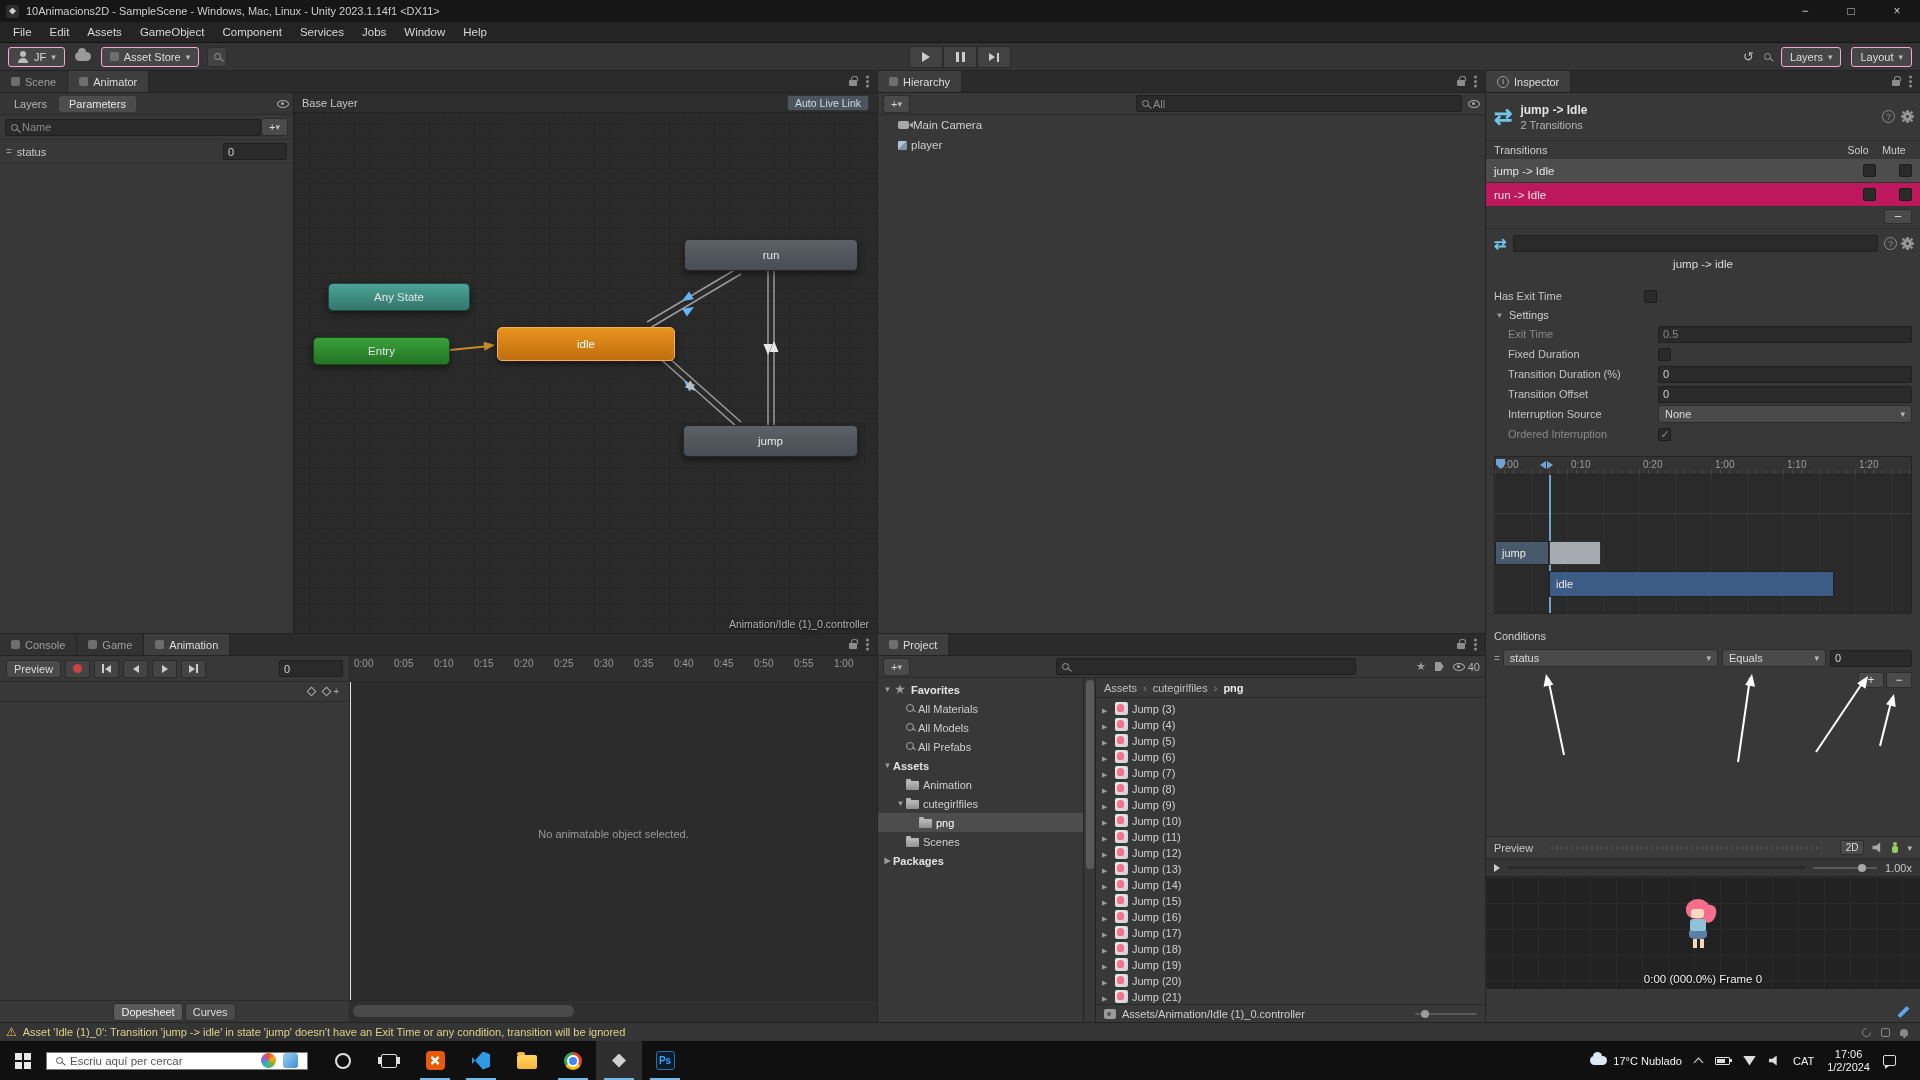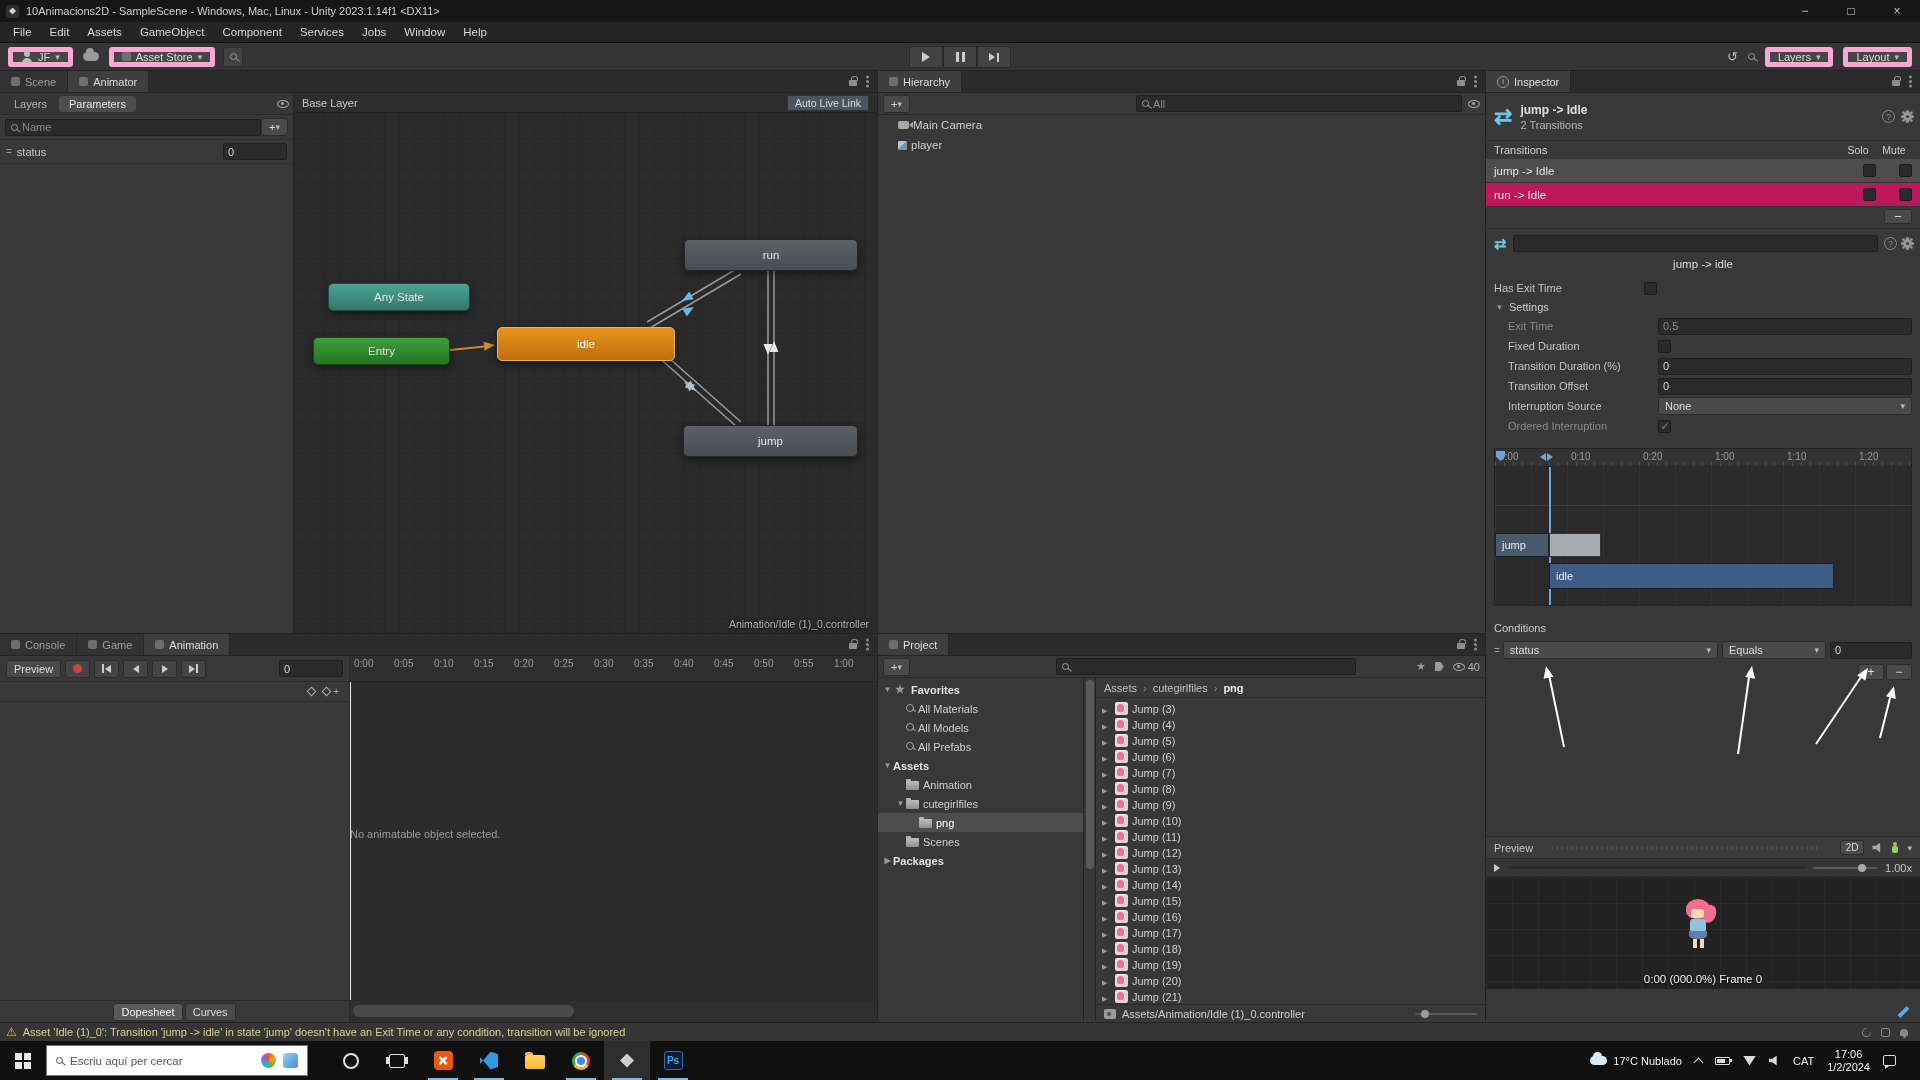--- a/index.html
+++ b/index.html
@@ -7,21 +7,21 @@
 .screen{position:relative;width:1920px;height:1080px;font-family:"Liberation Sans",sans-serif;font-size:11px;color:#c8c8c8;background:#383838;overflow:hidden}
 
 .titlebar{position:absolute;left:0;top:0;width:100%;height:22px;background:#161616;display:flex;align-items:center;gap:7px;padding-left:6px;color:#cfcfcf;font-size:11px}
 .unity-logo{width:13px;height:13px;border-radius:3px;background:#2e2e2e;position:relative;flex:none}
 .unity-logo::after{content:"";position:absolute;left:3px;top:3px;width:7px;height:7px;background:#cfcfcf;clip-path:polygon(50% 0,100% 50%,50% 100%,0 50%)}
 .win-btns{margin-left:auto;display:flex;height:100%}
 .win-btn{width:46px;display:flex;align-items:center;justify-content:center;color:#c9c9c9;font-size:12px}
 .menubar{position:absolute;top:22px;width:100%;height:21px;background:#242424;display:flex;align-items:center;padding-left:4px;border-bottom:1px solid #141414}
 .menu-item{padding:0 9px;height:100%;display:flex;align-items:center;color:#d8d8d8;font-size:11.5px}
 .toolbar{position:absolute;top:43px;width:100%;height:28px;background:#343434;border-bottom:1px solid #232323;display:flex;align-items:center;gap:8px;padding:0 8px}
-.chip{background:#464646;border:5px solid #f9a8d4;border-radius:3px;height:20px;display:inline-flex;align-items:center;gap:5px;padding:0 8px;color:#ddd}
+.chip{background:#464646;border:1px solid #f9a8d4;border-radius:3px;height:20px;display:inline-flex;align-items:center;gap:5px;padding:0 8px;color:#ddd}
 .caret{font-size:9px;color:#bbb}
 .avatar{width:12px;height:12px;position:relative}
 .avatar::before{content:"";position:absolute;left:3px;top:0;width:6px;height:6px;border-radius:50%;background:#bbb}
 .avatar::after{content:"";position:absolute;left:1px;bottom:0;width:10px;height:5px;border-radius:5px 5px 0 0;background:#bbb}
 .cloud{width:16px;height:9px;background:#9a9a9a;border-radius:8px;position:relative;margin:0 2px}
 .cloud::before{content:"";position:absolute;left:3px;top:-4px;width:8px;height:8px;border-radius:50%;background:#9a9a9a}
 .mag{width:7px;height:7px;border:1.4px solid #9a9a9a;border-radius:50%;position:relative;flex:none}
 .mag::after{content:"";position:absolute;width:4.5px;height:1.4px;background:#9a9a9a;right:-3.8px;bottom:-1.6px;transform:rotate(40deg)}
 .round-btn{width:20px;height:20px;border-radius:3px;background:#424242;border:1px solid #2c2c2c;display:flex;align-items:center;justify-content:center}
 .transport{position:absolute;left:50%;top:46px;transform:translateX(-50%);display:flex}
@@ -100,21 +100,21 @@
 .rec-dot{width:9px;height:9px;border-radius:50%;background:#c94343}
 .mini-btn{width:25px;height:18px;background:#444;border:1px solid #2b2b2b;border-radius:2px;display:inline-flex;align-items:center;justify-content:center;gap:1px}
 .a-ruler{position:relative;background:#2f2f2f;border-bottom:1px solid #232323;display:flex;align-items:flex-start;padding:2px 0 0 4px}
 .a-ruler .rl{width:40px;flex:none;font-size:10px;color:#9a9a9a}
 .keytools{display:flex;align-items:center;justify-content:flex-end;gap:8px;padding:0 10px;border-right:1px solid #2a2a2a;border-bottom:1px solid #2a2a2a;background:#383838}
 .diamond{width:7px;height:7px;border:1.2px solid #aaa;transform:rotate(45deg)}
 .kf-plus{font-size:10px;color:#aaa;margin-left:-5px}
 .anm-left-body{border-right:1px solid #2a2a2a;background:#383838}
 .anm-timeline{position:relative;background:#2c2c2c}
 .playhead-w{position:absolute;left:0;top:0;bottom:0;width:1px;background:#e8e8e8}
-.anm-msg{position:absolute;left:0;right:0;top:46%;text-align:left;color:#9a9a9a}
+.anm-msg{position:absolute;left:0;right:0;top:46%;text-align:center;color:#9a9a9a}
 .sheet-tabs{display:flex;align-items:center;justify-content:center;gap:2px;border-top:1px solid #2a2a2a;background:#383838;border-right:1px solid #2a2a2a}
 .hscroll{border-top:1px solid #2a2a2a;background:#2f2f2f;position:relative}
 .hscroll::after{content:"";position:absolute;left:3px;top:4px;height:12px;width:42%;background:#4a4a4a;border-radius:6px}
 
 #hierarchy{left:878px;top:0;width:607px;height:562px}
 .h-toolbar{display:flex;align-items:center;gap:6px;height:22px;padding:0 5px;border-bottom:1px solid #2a2a2a}
 .h-row{display:flex;align-items:center;height:20px;padding:0 4px;color:#cfcfcf;font-size:11.5px}
 .h-row.scene{background:#3f3f3f;color:#e8e8e8}
 .h-child{padding-left:20px}
 
@@ -227,21 +227,21 @@
 .bell::after{content:"";position:absolute;left:2.5px;bottom:-2px;width:3px;height:2px;background:#888;border-radius:50%}
 .sb-sq{width:9px;height:9px;border:1.2px solid #888;border-radius:2px}
 .sb-rf{width:9px;height:9px;border:1.2px solid #888;border-radius:50%;border-top-color:transparent;transform:rotate(45deg)}
 
 .taskbar{position:absolute;left:0;top:1041px;width:100%;height:39px;background:#101010;display:flex;align-items:stretch}
 .tb-slot{width:46px;display:flex;align-items:center;justify-content:center;position:relative}
 .tb-slot.running::after{content:"";position:absolute;left:8px;right:8px;bottom:0;height:2px;background:#76b9ed}
 .tb-slot.active{background:#2e2e2e}
 .win-logo{width:16px;height:16px;display:grid;grid-template-columns:7px 7px;grid-template-rows:7px 7px;gap:2px}
 .win-logo i{background:#e8e8e8;display:block}
-.tb-search{align-self:center;width:262px;height:31px;background:#fff;border:1px solid #777;display:flex;align-items:center;gap:7px;padding:0 9px;margin-right:20px}
+.tb-search{align-self:center;width:262px;height:18px;background:#fff;border:1px solid #777;display:flex;align-items:center;gap:7px;padding:0 9px;margin-right:12px}
 .tb-search .mag{border-color:#555}.tb-search .mag::after{background:#555}
 .tb-search input{border:none;outline:none;font:11.5px "Liberation Sans",sans-serif;color:#444;flex:1;background:transparent}
 .tb-search input::placeholder{color:#555}
 .hl-ico1{width:15px;height:15px;border-radius:50%;background:conic-gradient(#e4572e,#f3a712,#76b041,#17bebb,#9b5de5,#e4572e);flex:none}
 .hl-ico2{width:15px;height:15px;border-radius:3px;background:linear-gradient(135deg,#9ed0f5,#3f8fd2);flex:none}
 .ring{width:16px;height:16px;border:2px solid #e0e0e0;border-radius:50%}
 .tview{width:16px;height:14px;border:1.5px solid #e0e0e0;border-radius:2px;position:relative}
 .tview::before{content:"";position:absolute;left:-4px;top:2px;width:3px;height:7px;background:#e0e0e0}
 .tview::after{content:"";position:absolute;right:-4px;top:2px;width:3px;height:7px;background:#e0e0e0}
 .app-orange{width:19px;height:19px;background:#e8590c;border-radius:4px;position:relative}
@@ -817,21 +817,21 @@
         </div>
 
       <div class="name-row">
         <span class="trans-ico small">⇄</span>
         <input class="field" style="flex: 1 1 0%;">
         <span class="help-ico"></span>
         <span class="gear"></span>
       </div>
       <div class="center-name">jump -&gt; idle</div>
 
-      <div class="prop-row" style="">
+      <div class="prop-row" style="margin-top:8px">
         <span class="lbl">Has Exit Time</span>
         <span class="cb"></span>
       </div>
       <div class="fold">
         <span class="exp exp-down"></span>
         <span>Settings</span>
       </div>
       <div class="prop-row indent">
         <span class="lbl dim">Exit Time</span>
         <input class="field dim grow" value="0.5" style="">

